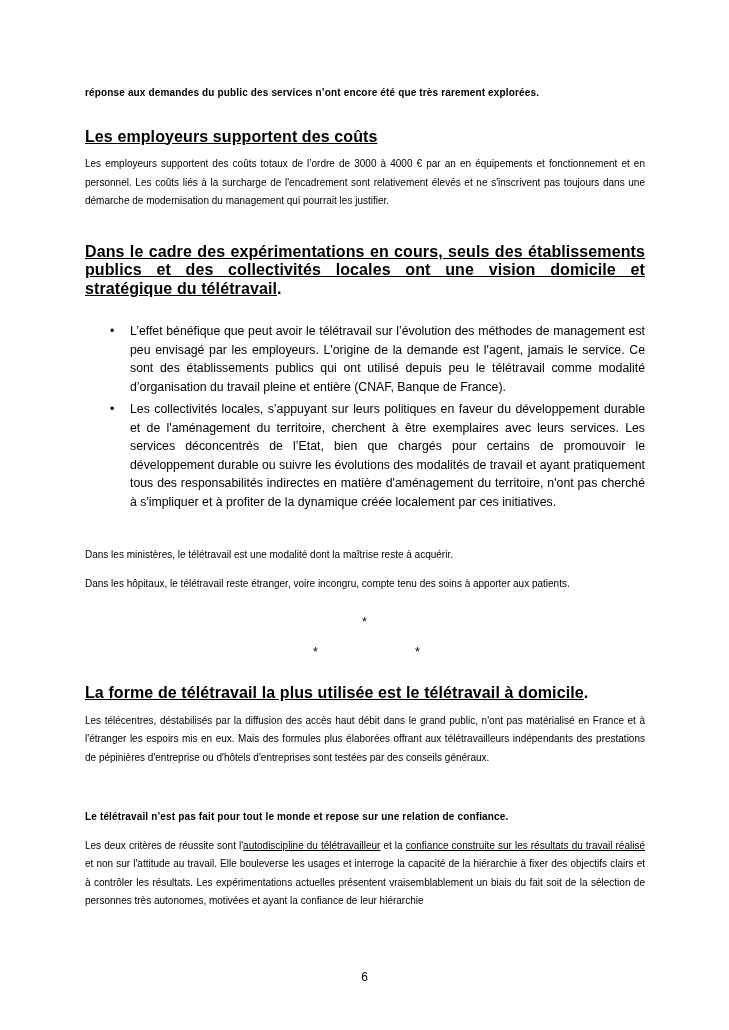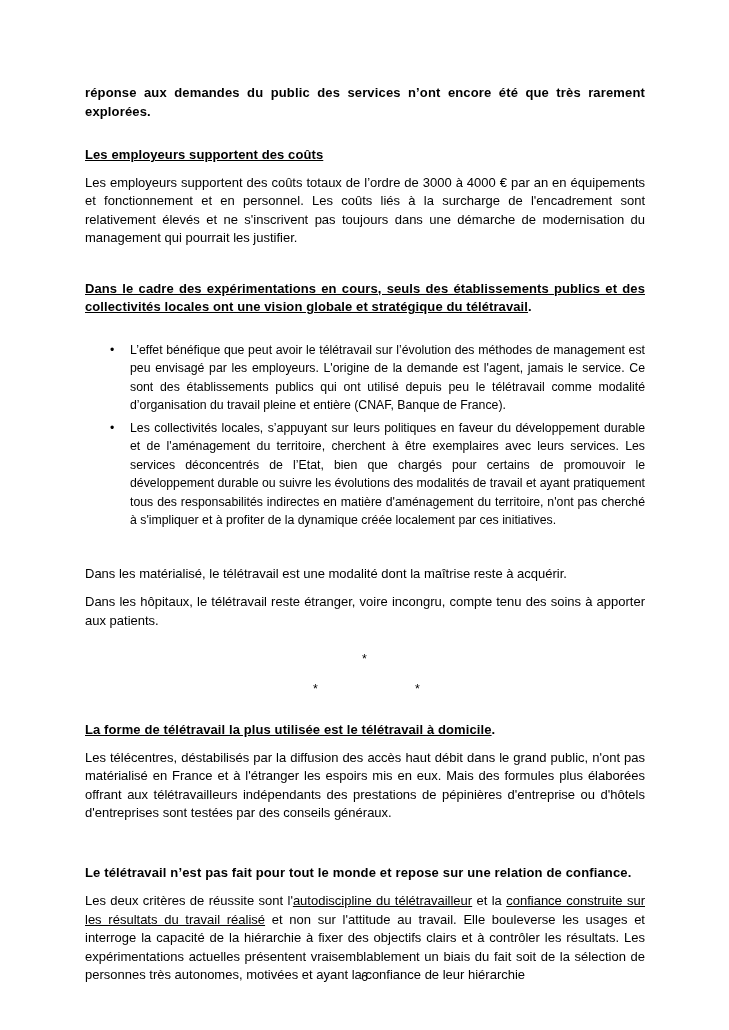--- a/index.html
+++ b/index.html
@@ -24,32 +24,32 @@
     position: absolute;
     left: 85px;
     top: 84px;
     width: 560px;
   }
   p, .bullet-text, .heading {
     margin: 0;
     padding: 0;
   }
   .para {
-    font-size: 13px;
+    font-size: 10px;
     line-height: 18.5px;
     text-align: justify;
     text-justify: inter-word;
     margin-bottom: 1px;
   }
   .para.lead {
     font-weight: bold;
     letter-spacing: 0.15px;
   }
   .heading {
-    font-size: 13px;
+    font-size: 16px;
     line-height: 18.5px;
     font-weight: bold;
     text-decoration: underline;
     text-align: justify;
     letter-spacing: 0.1px;
   }
   .heading .no-underline {
     text-decoration: none;
     display: inline-block;
   }
@@ -116,38 +116,38 @@
     <div class="gap-lg"></div>
 
     <div class="heading">Les employeurs supportent des coûts</div>
 
     <div class="gap-sm"></div>
 
     <p class="para">Les employeurs supportent des coûts totaux de l’ordre de 3000 à 4000 € par an en équipements et fonctionnement et en personnel. Les coûts liés à la surcharge de l'encadrement sont relativement élevés et ne s'inscrivent pas toujours dans une démarche de modernisation du management qui pourrait les justifier.</p>
 
     <div class="gap-xl"></div>
 
-    <div class="heading"><span>Dans le cadre des expérimentations en cours, seuls des établissements publics et des collectivités locales ont une vision globale et stratégique du télétravail</span><span class="no-underline">.</span></div>
+    <div class="heading"><span>Dans le cadre des expérimentations en cours, seuls des établissements publics et des collectivités locales ont une vision domicile et stratégique du télétravail</span><span class="no-underline">.</span></div>
 
     <div class="gap-lg"></div>
 
     <ul class="bullets">
       <li>
         <span class="bullet-marker">•</span>
         <span class="bullet-text">L’effet bénéfique que peut avoir le télétravail sur l’évolution des méthodes de management est peu envisagé par les employeurs. L'origine de la demande est l'agent, jamais le service. Ce sont des établissements publics qui ont utilisé depuis peu le télétravail comme modalité d’organisation du travail pleine et entière (CNAF, Banque de France).</span>
       </li>
       <li>
         <span class="bullet-marker">•</span>
         <span class="bullet-text">Les collectivités locales, s’appuyant sur leurs politiques en faveur du développement durable et de l'aménagement du territoire, cherchent à être exemplaires avec leurs services. Les services déconcentrés de l’Etat, bien que chargés pour certains de promouvoir le développement durable ou suivre les évolutions des modalités de travail et ayant pratiquement tous des responsabilités indirectes en matière d'aménagement du territoire, n'ont pas cherché à s'impliquer et à profiter de la dynamique créée localement par ces initiatives.</span>
       </li>
     </ul>
 
     <div class="gap-xl"></div>
 
-    <p class="para">Dans les matérialisé, le télétravail est une modalité dont la maîtrise reste à acquérir.</p>
+    <p class="para">Dans les ministères, le télétravail est une modalité dont la maîtrise reste à acquérir.</p>
 
     <div class="gap-sm"></div>
 
     <p class="para">Dans les hôpitaux, le télétravail reste étranger, voire incongru, compte tenu des soins à apporter aux patients.</p>
 
     <div class="stars">
       <span class="star star-top">*</span>
       <span class="star star-left">*</span>
       <span class="star star-right">*</span>
     </div>

